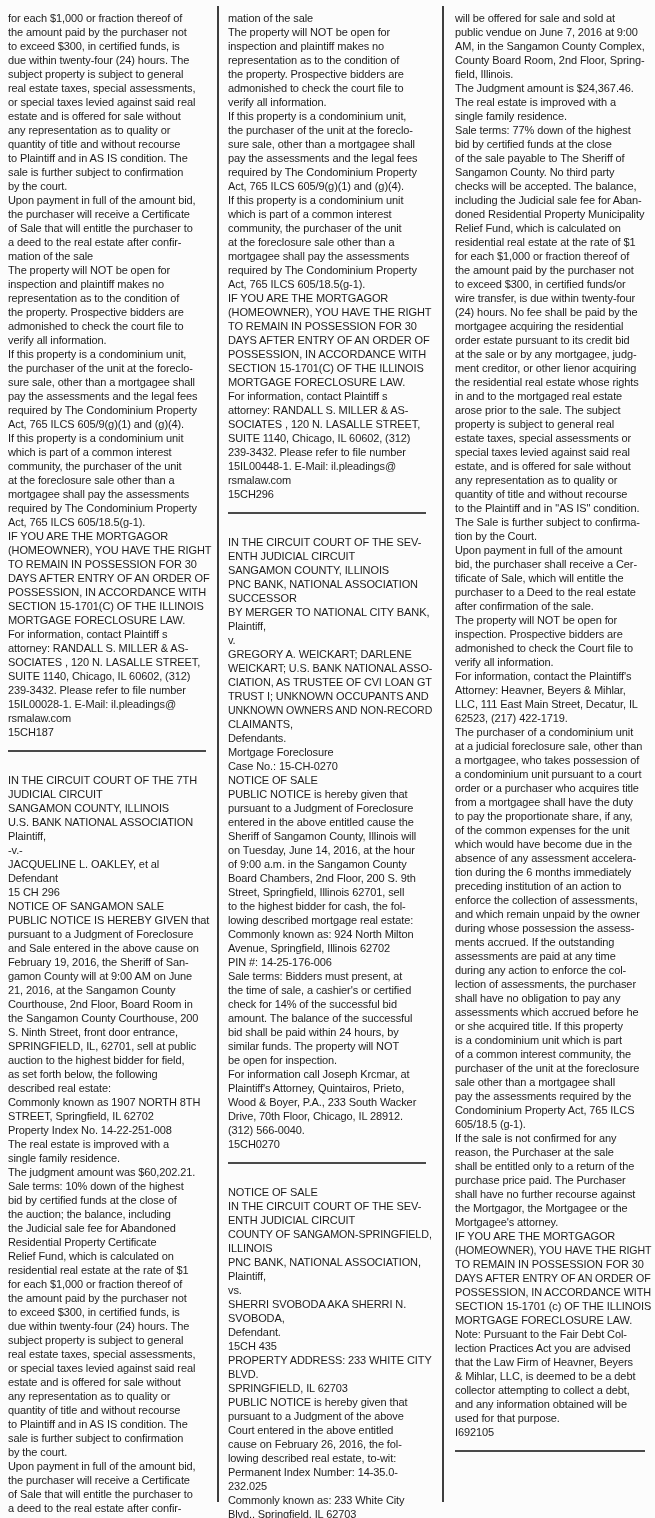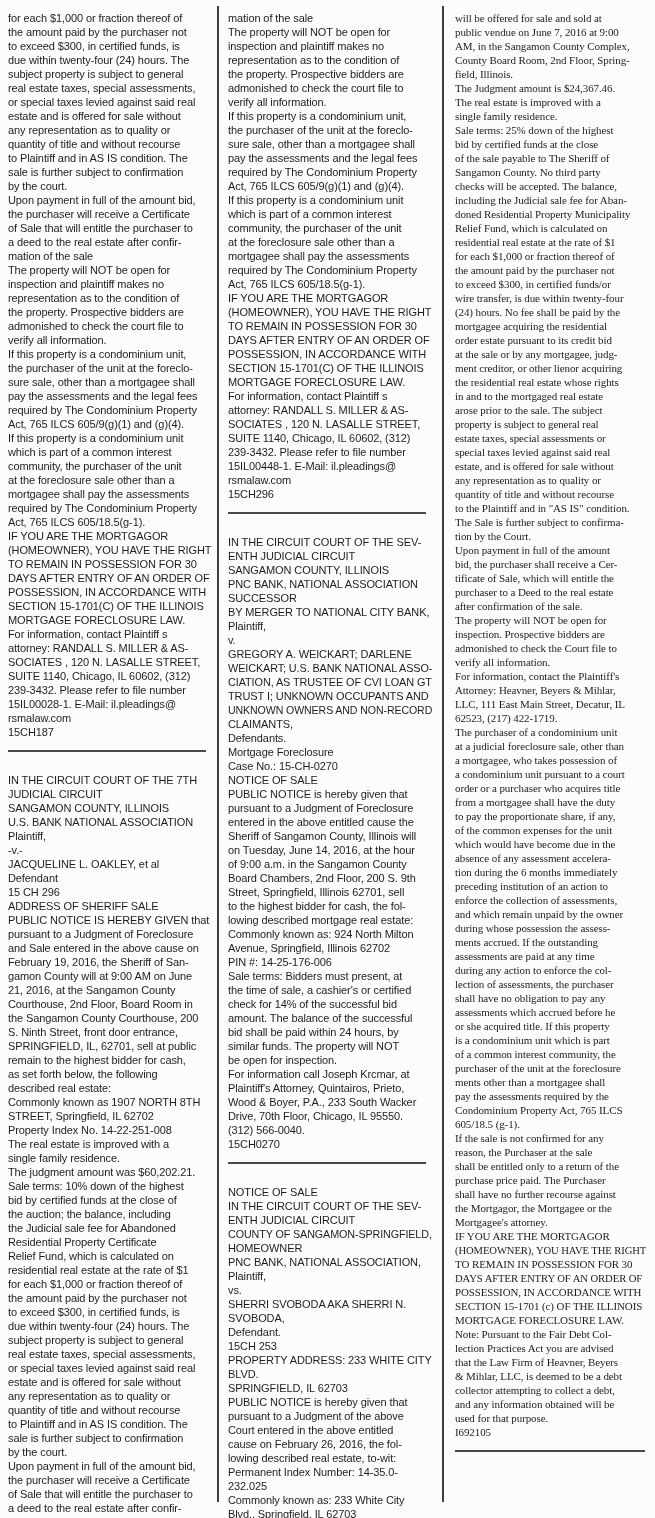--- a/index.html
+++ b/index.html
@@ -12,21 +12,21 @@
     overflow: hidden;
     color: #1d1d1d;
   }
   .col {
     position: absolute;
     top: 11px;
     overflow: visible;
   }
   #col1 { left: 8px;   width: 204px; }
   #col2 { left: 228px; width: 204px; }
-  #col3 { left: 455px; width: 196px; font-family: Liberation Serif, serif; }
+  #col3 { left: 455px; width: 196px; }
   .line {
     height: 14px;
     line-height: 14px;
     font-size: 11px;
     letter-spacing: -0.1px;
     white-space: nowrap;
     transform-origin: 0 50%;
   }
   .rule {
     height: 0;
@@ -109,32 +109,32 @@
       <div class="notice">
         <div class="line">IN THE CIRCUIT COURT OF THE 7TH</div>
         <div class="line">JUDICIAL CIRCUIT</div>
         <div class="line">SANGAMON COUNTY, ILLINOIS</div>
         <div class="line">U.S. BANK NATIONAL ASSOCIATION</div>
         <div class="line">Plaintiff,</div>
         <div class="line">-v.-</div>
         <div class="line">JACQUELINE L. OAKLEY, et al</div>
         <div class="line">Defendant</div>
         <div class="line">15 CH 296</div>
-        <div class="line">ADDRESS OF  SHERIFF SALE</div>
+        <div class="line">NOTICE OF  SANGAMON SALE</div>
         <div class="line">PUBLIC NOTICE IS HEREBY GIVEN that</div>
         <div class="line">pursuant to a Judgment of Foreclosure</div>
         <div class="line">and Sale entered in the above cause on</div>
         <div class="line">February 19, 2016, the Sheriff of San-</div>
         <div class="line">gamon County will at 9:00 AM on June</div>
         <div class="line">21, 2016, at the Sangamon County</div>
         <div class="line">Courthouse, 2nd Floor, Board Room in</div>
         <div class="line">the Sangamon County Courthouse, 200</div>
         <div class="line">S. Ninth Street, front door entrance,</div>
         <div class="line">SPRINGFIELD, IL, 62701, sell at public</div>
-        <div class="line">remain to the highest bidder for cash,</div>
+        <div class="line">auction to the highest bidder for field,</div>
         <div class="line">as set forth below, the following</div>
         <div class="line">described real estate:</div>
         <div class="line">Commonly known as 1907 NORTH 8TH</div>
         <div class="line">STREET, Springfield, IL 62702</div>
         <div class="line">Property Index No. 14-22-251-008</div>
         <div class="line">The real estate is improved with a</div>
         <div class="line">single family residence.</div>
         <div class="line">The judgment amount was $60,202.21.</div>
         <div class="line">Sale terms: 10% down of the highest</div>
         <div class="line">bid by certified funds at the close of</div>
@@ -236,38 +236,38 @@
         <div class="line">Sale terms: Bidders must present, at</div>
         <div class="line">the time of sale, a cashier's or certified</div>
         <div class="line">check for 14% of the successful bid</div>
         <div class="line">amount. The balance of the successful</div>
         <div class="line">bid shall be paid within 24 hours, by</div>
         <div class="line">similar funds.  The property will  NOT</div>
         <div class="line">be open for  inspection.</div>
         <div class="line">For information call Joseph Krcmar, at</div>
         <div class="line">Plaintiff's Attorney, Quintairos, Prieto,</div>
         <div class="line">Wood &amp; Boyer, P.A., 233 South Wacker</div>
-        <div class="line">Drive, 70th Floor, Chicago, IL 95550.</div>
+        <div class="line">Drive, 70th Floor, Chicago, IL 28912.</div>
         <div class="line">(312) 566-0040.</div>
         <div class="line">15CH0270</div>
       </div>
       <div class="rule"></div>
       <div class="notice">
         <div class="line">NOTICE OF SALE</div>
         <div class="line">IN THE CIRCUIT COURT OF THE SEV-</div>
         <div class="line">ENTH JUDICIAL CIRCUIT</div>
         <div class="line" style="transform: scaleX(0.9761);">COUNTY OF SANGAMON-SPRINGFIELD,</div>
-        <div class="line">HOMEOWNER</div>
+        <div class="line">ILLINOIS</div>
         <div class="line">PNC BANK, NATIONAL ASSOCIATION,</div>
         <div class="line">Plaintiff,</div>
         <div class="line">vs.</div>
         <div class="line">SHERRI SVOBODA AKA SHERRI N.</div>
         <div class="line">SVOBODA,</div>
         <div class="line">Defendant.</div>
-        <div class="line">15CH 253</div>
+        <div class="line">15CH 435</div>
         <div class="line">PROPERTY ADDRESS: 233 WHITE CITY</div>
         <div class="line">BLVD.</div>
         <div class="line">SPRINGFIELD, IL 62703</div>
         <div class="line">PUBLIC NOTICE is hereby given that</div>
         <div class="line">pursuant to a Judgment of the above</div>
         <div class="line">Court entered in the above entitled</div>
         <div class="line">cause on February 26, 2016, the fol-</div>
         <div class="line">lowing described real estate, to-wit:</div>
         <div class="line">Permanent Index Number: 14-35.0-</div>
         <div class="line">232.025</div>
@@ -278,21 +278,21 @@
   <div id="col3" class="col">
       <div class="notice">
         <div class="line">will be offered for sale and sold at</div>
         <div class="line">public vendue on June 7, 2016 at 9:00</div>
         <div class="line">AM, in the Sangamon County Complex,</div>
         <div class="line">County Board Room, 2nd Floor, Spring-</div>
         <div class="line">field, Illinois.</div>
         <div class="line">The Judgment amount is $24,367.46.</div>
         <div class="line">The real estate is improved with a</div>
         <div class="line">single family residence.</div>
-        <div class="line">Sale terms:  25% down of the highest</div>
+        <div class="line">Sale terms:  77% down of the highest</div>
         <div class="line">bid by certified funds at the close</div>
         <div class="line">of the sale payable to The Sheriff of</div>
         <div class="line">Sangamon County.  No third party</div>
         <div class="line">checks will be accepted.  The balance,</div>
         <div class="line">including the Judicial sale fee for Aban-</div>
         <div class="line">doned Residential Property Municipality</div>
         <div class="line">Relief Fund, which is calculated on</div>
         <div class="line">residential real estate at the rate of $1</div>
         <div class="line">for each $1,000 or fraction thereof of</div>
         <div class="line">the amount paid by the purchaser not</div>
@@ -346,21 +346,21 @@
         <div class="line">ments accrued.  If the outstanding</div>
         <div class="line">assessments are paid at any time</div>
         <div class="line">during any action to enforce the col-</div>
         <div class="line">lection of assessments, the purchaser</div>
         <div class="line">shall have no obligation to pay any</div>
         <div class="line">assessments which accrued before he</div>
         <div class="line">or she acquired title. If this property</div>
         <div class="line">is a condominium unit which is part</div>
         <div class="line">of a common interest community, the</div>
         <div class="line">purchaser of the unit at the foreclosure</div>
-        <div class="line">ments other than a mortgagee shall</div>
+        <div class="line">sale other than a mortgagee shall</div>
         <div class="line">pay the assessments required by the</div>
         <div class="line">Condominium Property Act, 765 ILCS</div>
         <div class="line">605/18.5 (g-1).</div>
         <div class="line">If the sale is not confirmed for any</div>
         <div class="line">reason, the Purchaser at the sale</div>
         <div class="line">shall be entitled only to a return of the</div>
         <div class="line">purchase price paid.  The Purchaser</div>
         <div class="line">shall have no further recourse against</div>
         <div class="line">the Mortgagor, the Mortgagee or the</div>
         <div class="line">Mortgagee's attorney.</div>

